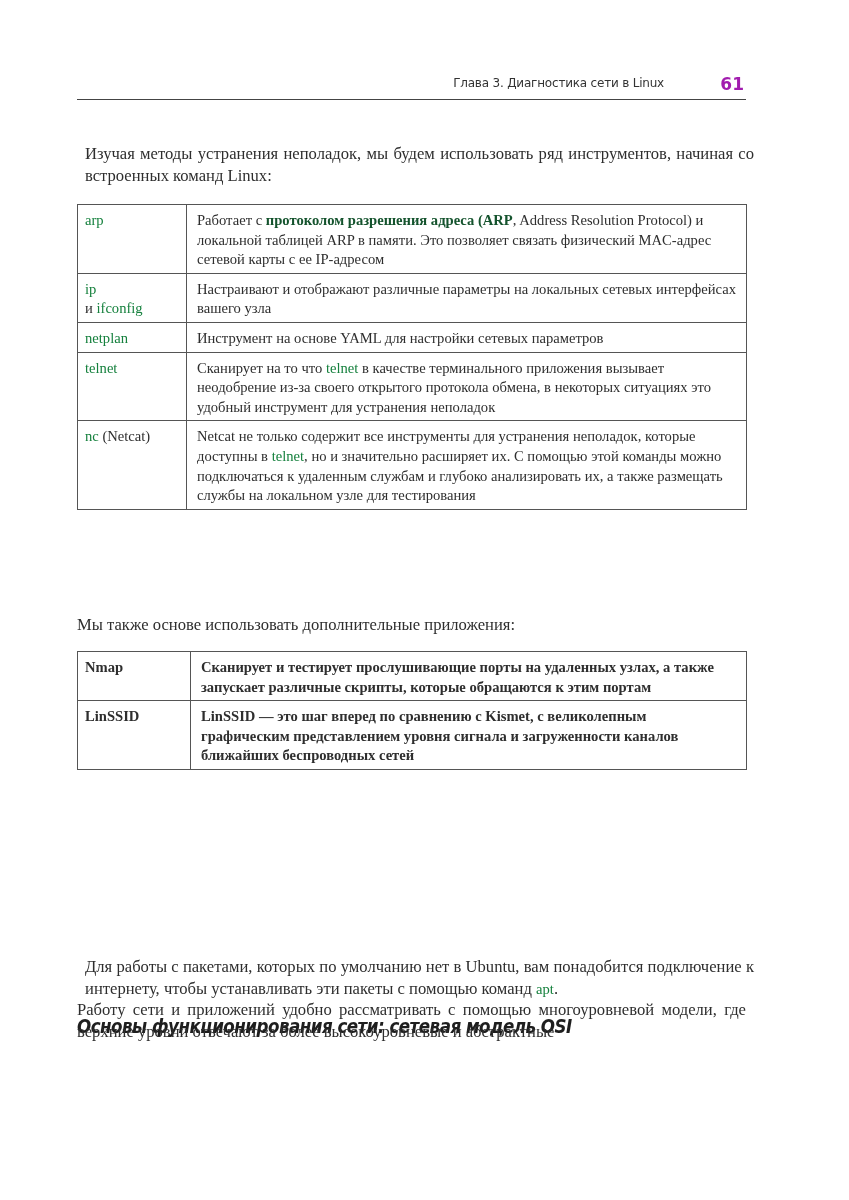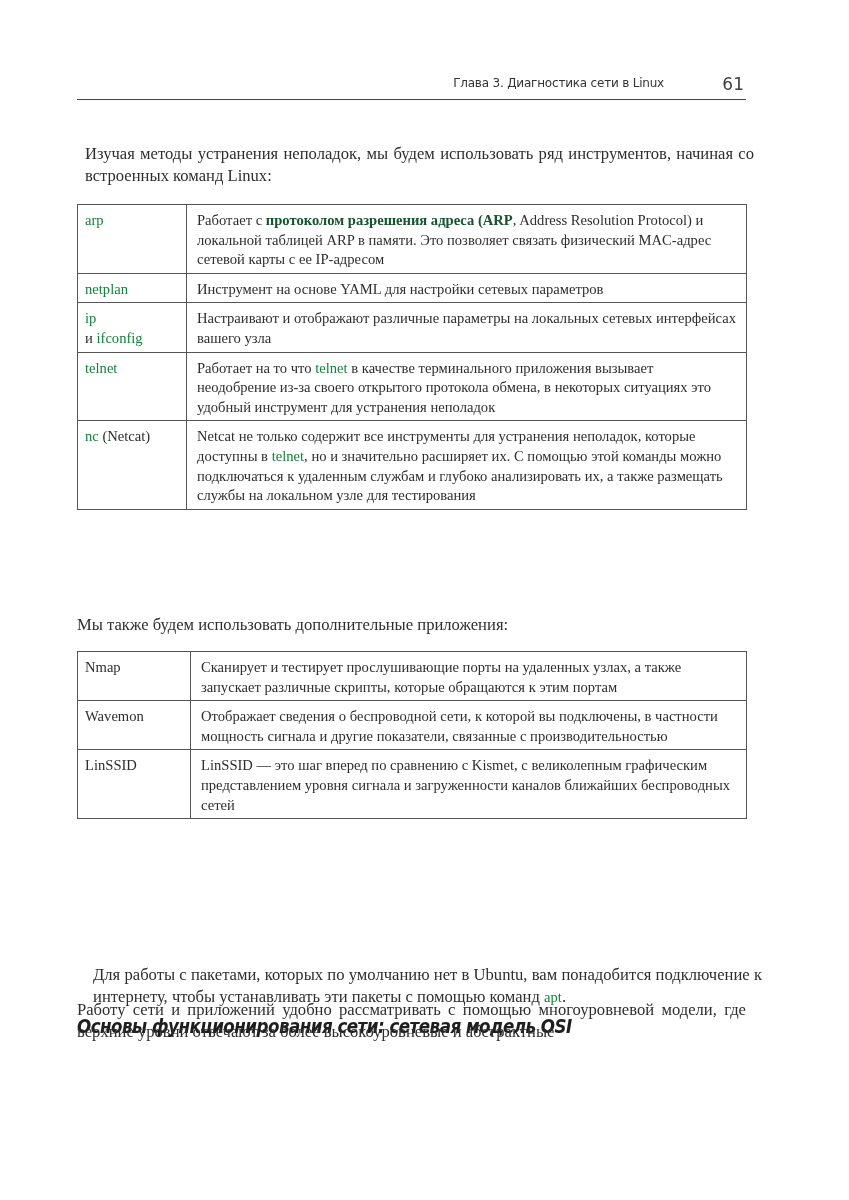--- a/index.html
+++ b/index.html
@@ -30,23 +30,23 @@
       font-family: "DejaVu Sans", sans-serif;
       font-size: 12px;
       color: #333;
       letter-spacing: -0.2px;
     }
     .page-number {
       position: absolute;
       right: 2px;
       top: -2px;
       font-family: "DejaVu Sans", sans-serif;
-      font-weight: normal;
+      font-weight: bold;
       font-size: 17px;
-      color: #404040;
+      color: #a21caf;
       text-align: right;
     }
     .para {
       position: absolute;
       left: 77px;
       width: 669px;
       font-size: 16.6px;
       line-height: 22px;
       text-align: justify;
       color: #2e2e2e;
@@ -105,54 +105,50 @@
 
 <p class="para" style="top:135px; margin:8px;">Изучая методы устранения неполадок, мы будем использовать ряд инструментов, начиная со встроенных команд Linux:</p>
 
 <table class="tools" id="table1" style="top:204px;">
   <tbody>
       <tr>
     <td class="term"><span class="mono">arp</span></td>
     <td class="desc"><span>Работает с </span><b>протоколом разрешения адреса (ARP</b><span>, Address Resolution Protocol) и локальной таблицей ARP в памяти. Это позволяет связать физический MAC-адрес сетевой карты с ее IP-адресом</span></td>
   </tr>
   <tr>
+    <td class="term"><span class="mono">ip</span><br><span>и </span><span class="mono">ifconfig</span></td>
+    <td class="desc">Настраивают и отображают различные параметры на локальных сетевых интерфейсах вашего узла</td>
+  </tr>
+  <tr>
     <td class="term"><span class="mono">netplan</span></td>
     <td class="desc">Инструмент на основе YAML для настройки сетевых параметров</td>
   </tr>
   <tr>
-    <td class="term"><span class="mono">ip</span><br><span>и </span><span class="mono">ifconfig</span></td>
-    <td class="desc">Настраивают и отображают различные параметры на локальных сетевых интерфейсах вашего узла</td>
-  </tr>
-  <tr>
     <td class="term"><span class="mono">telnet</span></td>
-    <td class="desc"><span>Работает на то что </span><span class="mono">telnet</span><span> в качестве терминального приложения вызывает неодобрение из-за своего открытого протокола обмена, в некоторых ситуациях это удобный инструмент для устранения неполадок</span></td>
+    <td class="desc"><span>Сканирует на то что </span><span class="mono">telnet</span><span> в качестве терминального приложения вызывает неодобрение из-за своего открытого протокола обмена, в некоторых ситуациях это удобный инструмент для устранения неполадок</span></td>
   </tr>
   <tr>
     <td class="term"><span class="mono">nc</span><span> (Netcat)</span></td>
     <td class="desc"><span>Netcat не только содержит все инструменты для устранения неполадок, которые доступны в </span><span class="mono">telnet</span><span>, но и значительно расширяет их. С помощью этой команды можно подключаться к удаленным службам и глубоко анализировать их, а также размещать службы на локальном узле для тестирования</span></td>
   </tr>
 </tbody>
   </table>
 
-<p class="para" style="top:614px; margin:0;">Мы также будем использовать дополнительные приложения:</p>
+<p class="para" style="top:614px; margin:0;">Мы также основе использовать дополнительные приложения:</p>
 
-<table class="tools" id="table2" style="top:651px;">
+<table class="tools" id="table2" style="top:651px;font-weight:bold;">
   <tbody>
       <tr>
     <td class="term">Nmap</td>
     <td class="desc">Сканирует и тестирует прослушивающие порты на удаленных узлах, а также запускает различные скрипты, которые обращаются к этим портам</td>
-  </tr>
-  <tr>
-    <td class="term">Wavemon</td>
-    <td class="desc">Отображает сведения о беспроводной сети, к которой вы подключены, в частности мощность сигнала и другие показатели, связанные с производительностью</td>
   </tr>
   <tr>
     <td class="term">LinSSID</td>
     <td class="desc">LinSSID — это шаг вперед по сравнению с Kismet, с великолепным графическим представлением уровня сигнала и загруженности каналов ближайших беспроводных сетей</td>
   </tr>
 </tbody>
   </table>
 
-<p class="para" style="top:948px; margin:16px;"><span>Для работы с пакетами, которых по умолчанию нет в Ubuntu, вам понадобится подключение к интернету, чтобы устанавливать эти пакеты с помощью команд </span><span class="mono">apt</span><span>.</span></p>
+<p class="para" style="top:948px; margin:8px;"><span>Для работы с пакетами, которых по умолчанию нет в Ubuntu, вам понадобится подключение к интернету, чтобы устанавливать эти пакеты с помощью команд </span><span class="mono">apt</span><span>.</span></p>
 
 <h2 class="section-heading" style="margin:0;">Основы функционирования сети: сетевая модель OSI</h2>
 
 <p class="para" style="top:999px; margin:0;">Работу сети и приложений удобно рассматривать с помощью многоуровневой модели, где верхние уровни отвечают за более высокоуровневые и абстрактные</p>
 
 </body></html>

